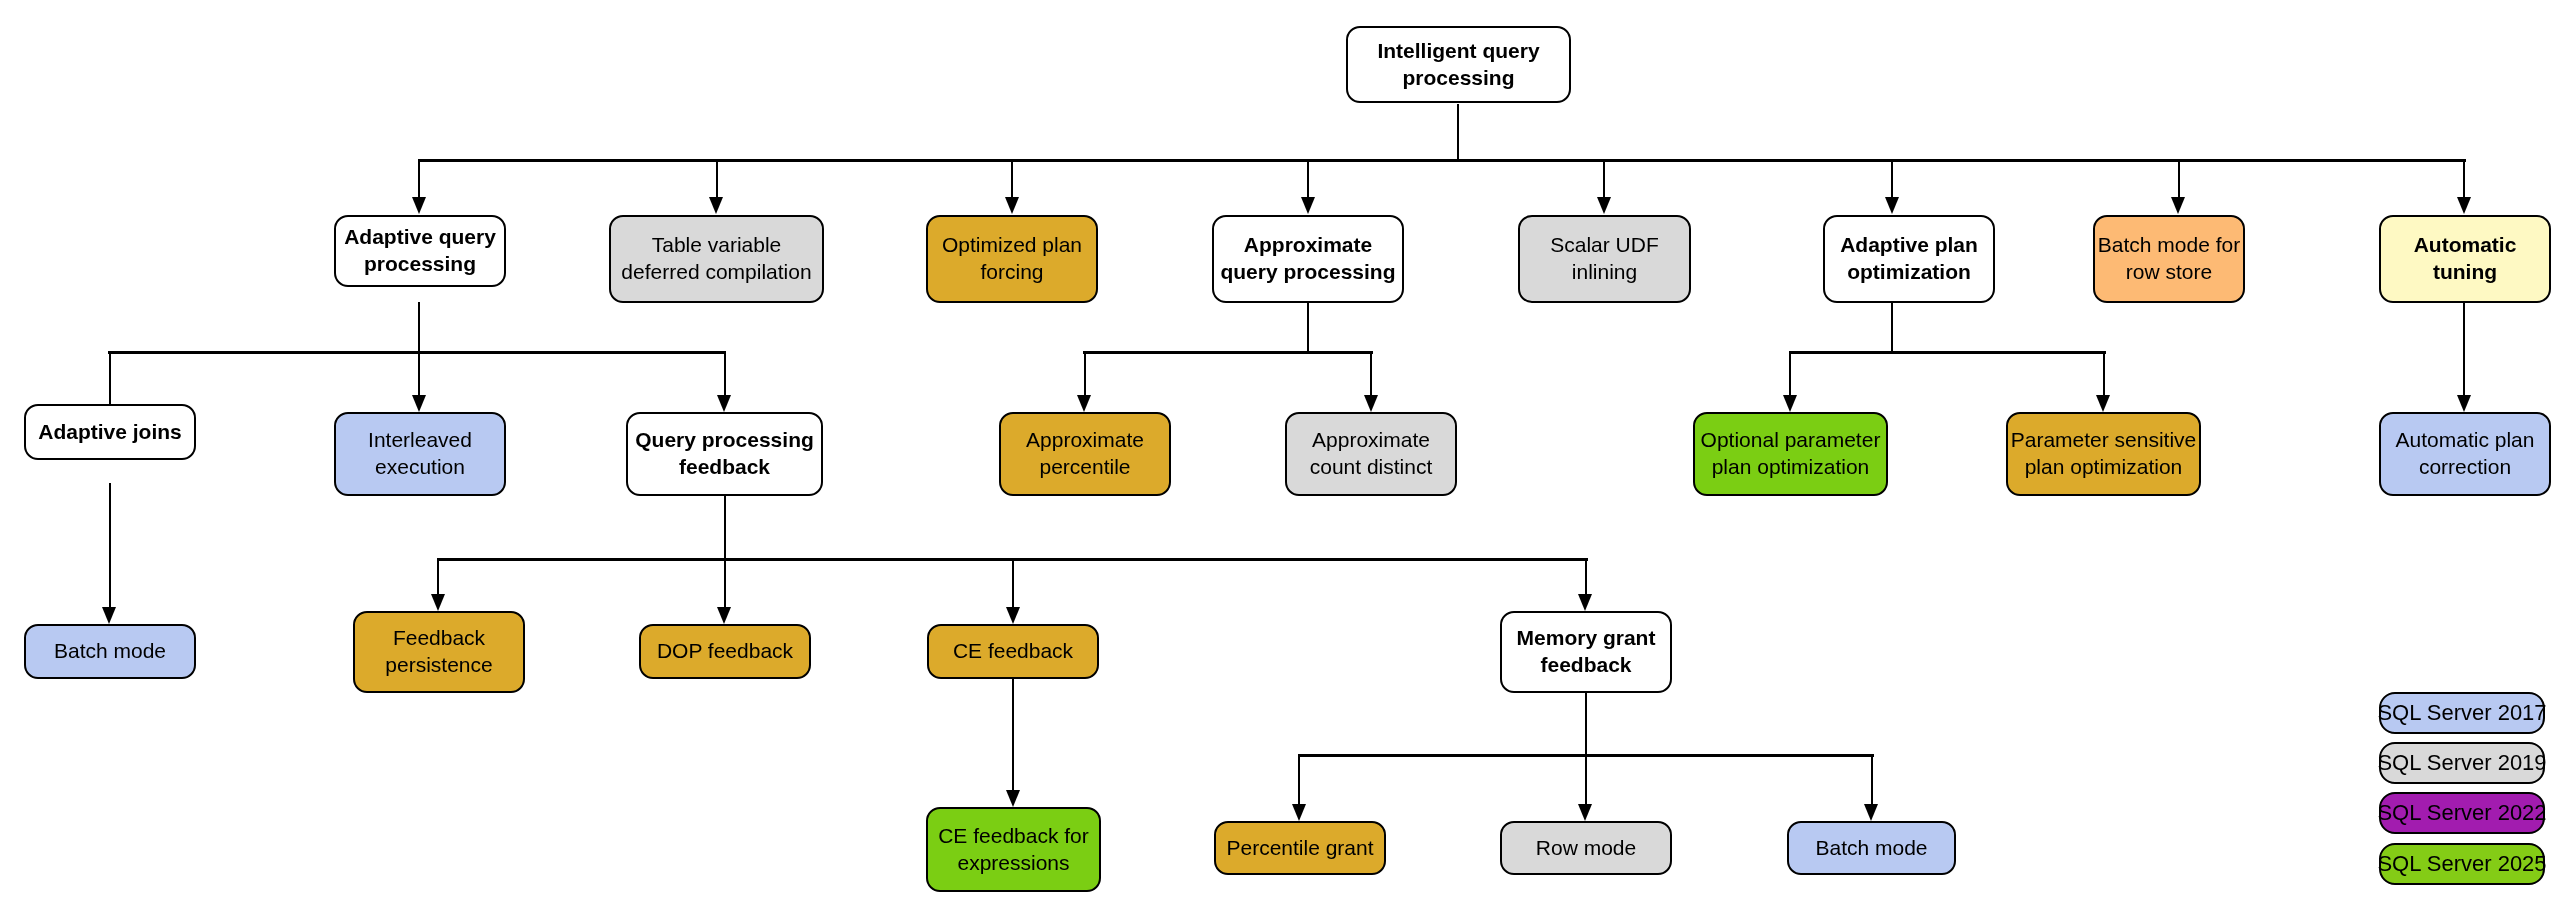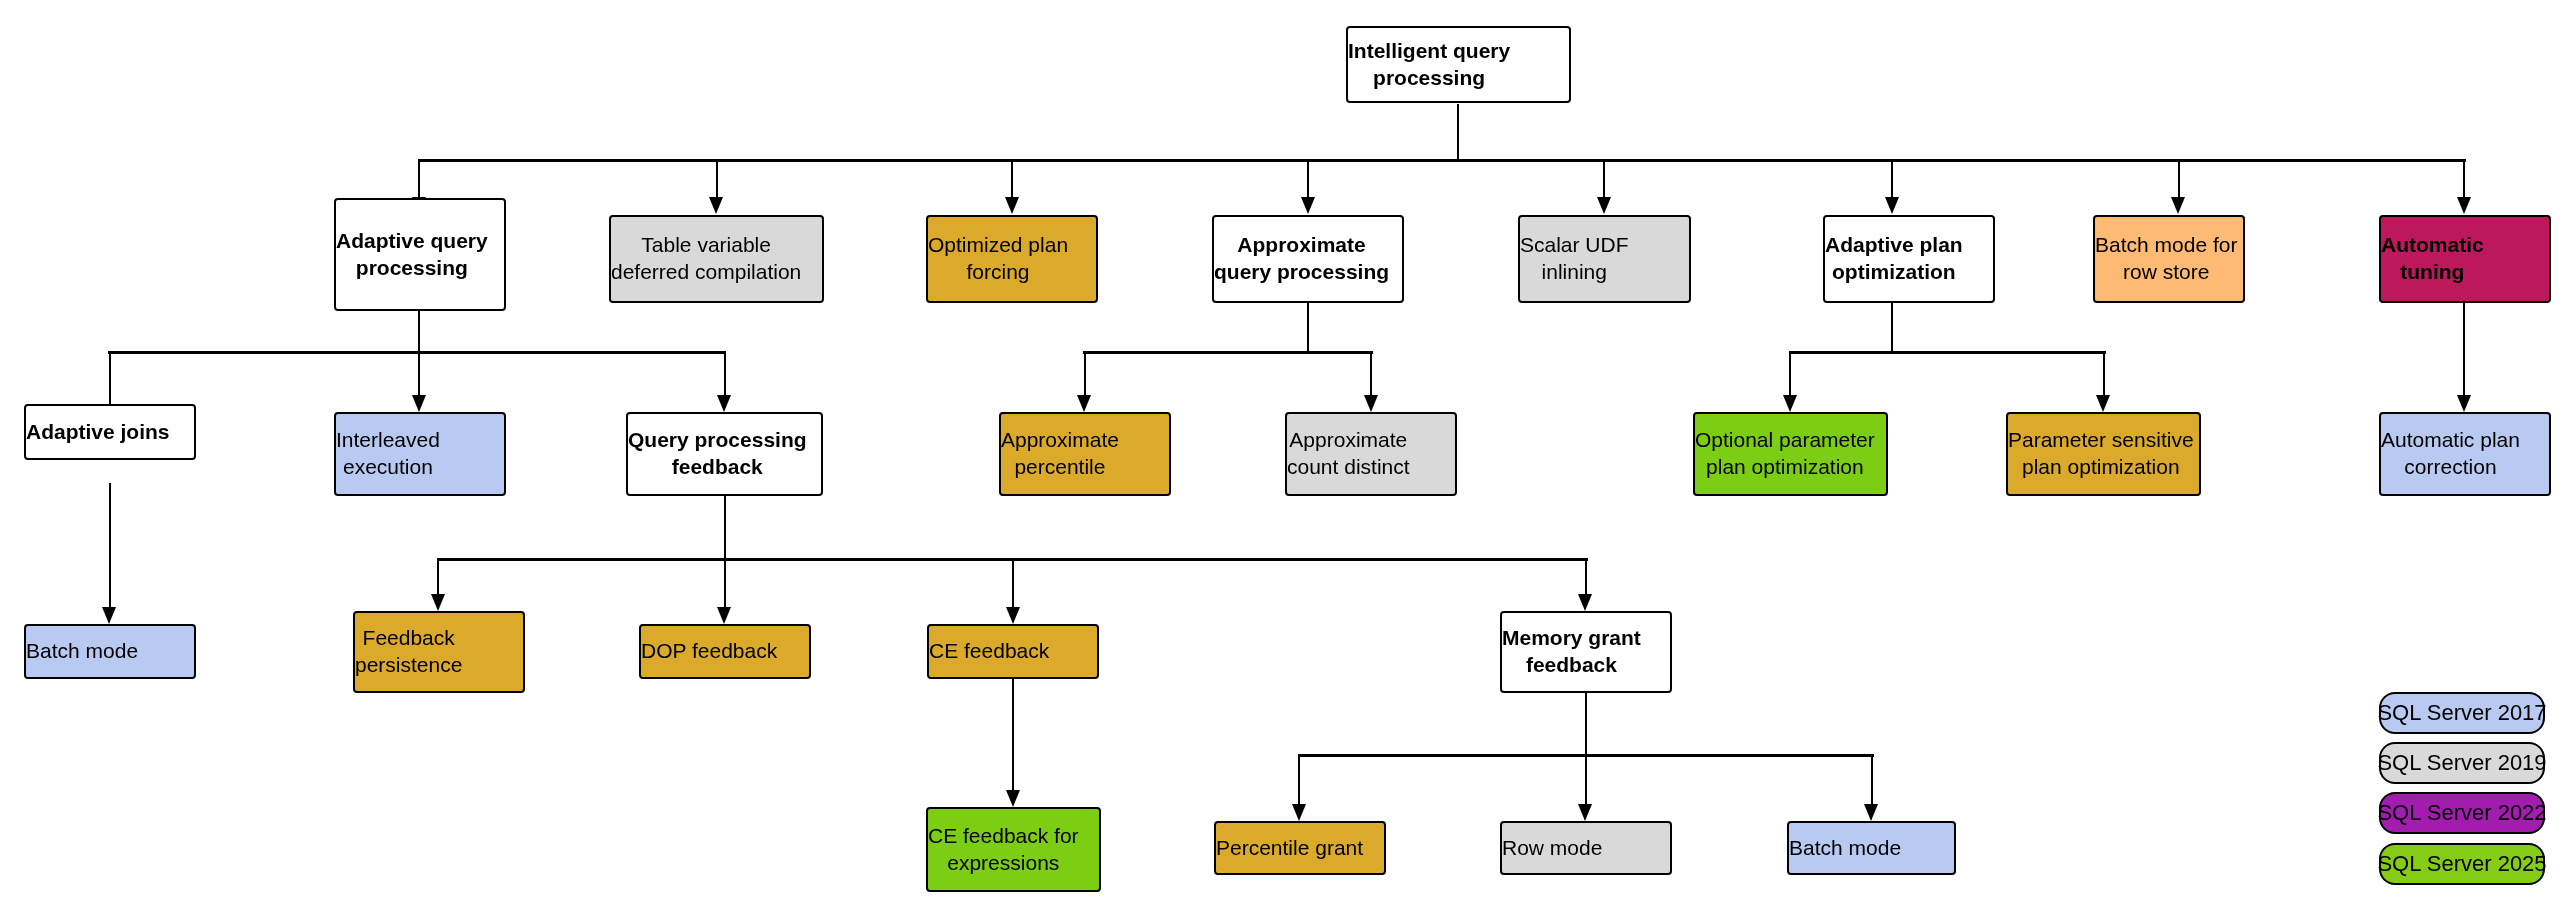--- a/index.html
+++ b/index.html
@@ -7,22 +7,22 @@
     position:relative;
     width:2576px;height:916px;
     background:#ffffff;
     font-family:"Liberation Sans", sans-serif;
     overflow:hidden;
   }
   .node{
     position:absolute;
     box-sizing:border-box;
     border:2.3px solid #000000;
-    border-radius:4px;
-    display:flex;align-items:center;justify-content:flex-start;
+    border-radius:14px;
+    display:flex;align-items:center;justify-content:center;
     text-align:center;
     font-size:21px;
     line-height:1.28;
     color:#000000;
     white-space:pre-line;
   }
   .node.bold{font-weight:700;}
   .vline,.hline{position:absolute;background:#000000;}
   .arrow{
     position:absolute;width:0;height:0;
@@ -108,35 +108,35 @@
       <div class="vline" style="left: 1298px; top: 756px; width: 2.3px; height: 50px;"></div>
       <div class="arrow" style="left: 1292px; top: 804px;"></div>
       <div class="vline" style="left: 1585px; top: 756px; width: 2.3px; height: 50px;"></div>
       <div class="arrow" style="left: 1578px; top: 804px;"></div>
       <div class="vline" style="left: 1871px; top: 756px; width: 2.3px; height: 50px;"></div>
       <div class="arrow" style="left: 1864px; top: 804px;"></div>
     </div>
   <div id="nodes-layer">
       <div class="node bold" style="left: 1346px; top: 26px; width: 225px; height: 77px; background: rgb(255, 255, 255);"><div>Intelligent query
 processing</div></div>
-      <div class="node bold" style="left: 334px; top: 198px; width: 172px; height: 113px; background: rgb(255, 255, 255);"><div>Adaptive query
+      <div class="node bold" style="left: 334px; top: 215px; width: 172px; height: 72px; background: rgb(255, 255, 255);"><div>Adaptive query
 processing</div></div>
       <div class="node" style="left: 609px; top: 215px; width: 215px; height: 88px; background: rgb(217, 217, 217);"><div>Table variable
 deferred compilation</div></div>
       <div class="node" style="left: 926px; top: 215px; width: 172px; height: 88px; background: rgb(220, 170, 43);"><div>Optimized plan
 forcing</div></div>
       <div class="node bold" style="left: 1212px; top: 215px; width: 192px; height: 88px; background: rgb(255, 255, 255);"><div>Approximate
 query processing</div></div>
       <div class="node" style="left: 1518px; top: 215px; width: 173px; height: 88px; background: rgb(217, 217, 217);"><div>Scalar UDF
 inlining</div></div>
       <div class="node bold" style="left: 1807px; top: 215px; width: 172px; height: 88px; background: rgb(255, 255, 255); margin-left: 16px;"><div>Adaptive plan
 optimization</div></div>
       <div class="node" style="left: 2093px; top: 215px; width: 152px; height: 88px; background: #fdba74;"><div>Batch mode for
 row store</div></div>
-      <div class="node bold" style="left: 2379px; top: 215px; width: 172px; height: 88px; background: #be185d;"><div>Automatic
+      <div class="node bold" style="left: 2379px; top: 215px; width: 172px; height: 88px; background: #fef9c3;"><div>Automatic
 tuning</div></div>
       <div class="node bold" style="left: 24px; top: 404px; width: 172px; height: 56px; background: rgb(255, 255, 255);"><div>Adaptive joins</div></div>
       <div class="node" style="left: 334px; top: 412px; width: 172px; height: 84px; background: rgb(184, 201, 242);"><div>Interleaved
 execution</div></div>
       <div class="node bold" style="left: 626px; top: 412px; width: 197px; height: 84px; background: rgb(255, 255, 255);"><div>Query processing
 feedback</div></div>
       <div class="node" style="left: 999px; top: 412px; width: 172px; height: 84px; background: rgb(220, 170, 43);"><div>Approximate
 percentile</div></div>
       <div class="node" style="left: 1285px; top: 412px; width: 172px; height: 84px; background: rgb(217, 217, 217);"><div>Approximate
 count distinct</div></div>

